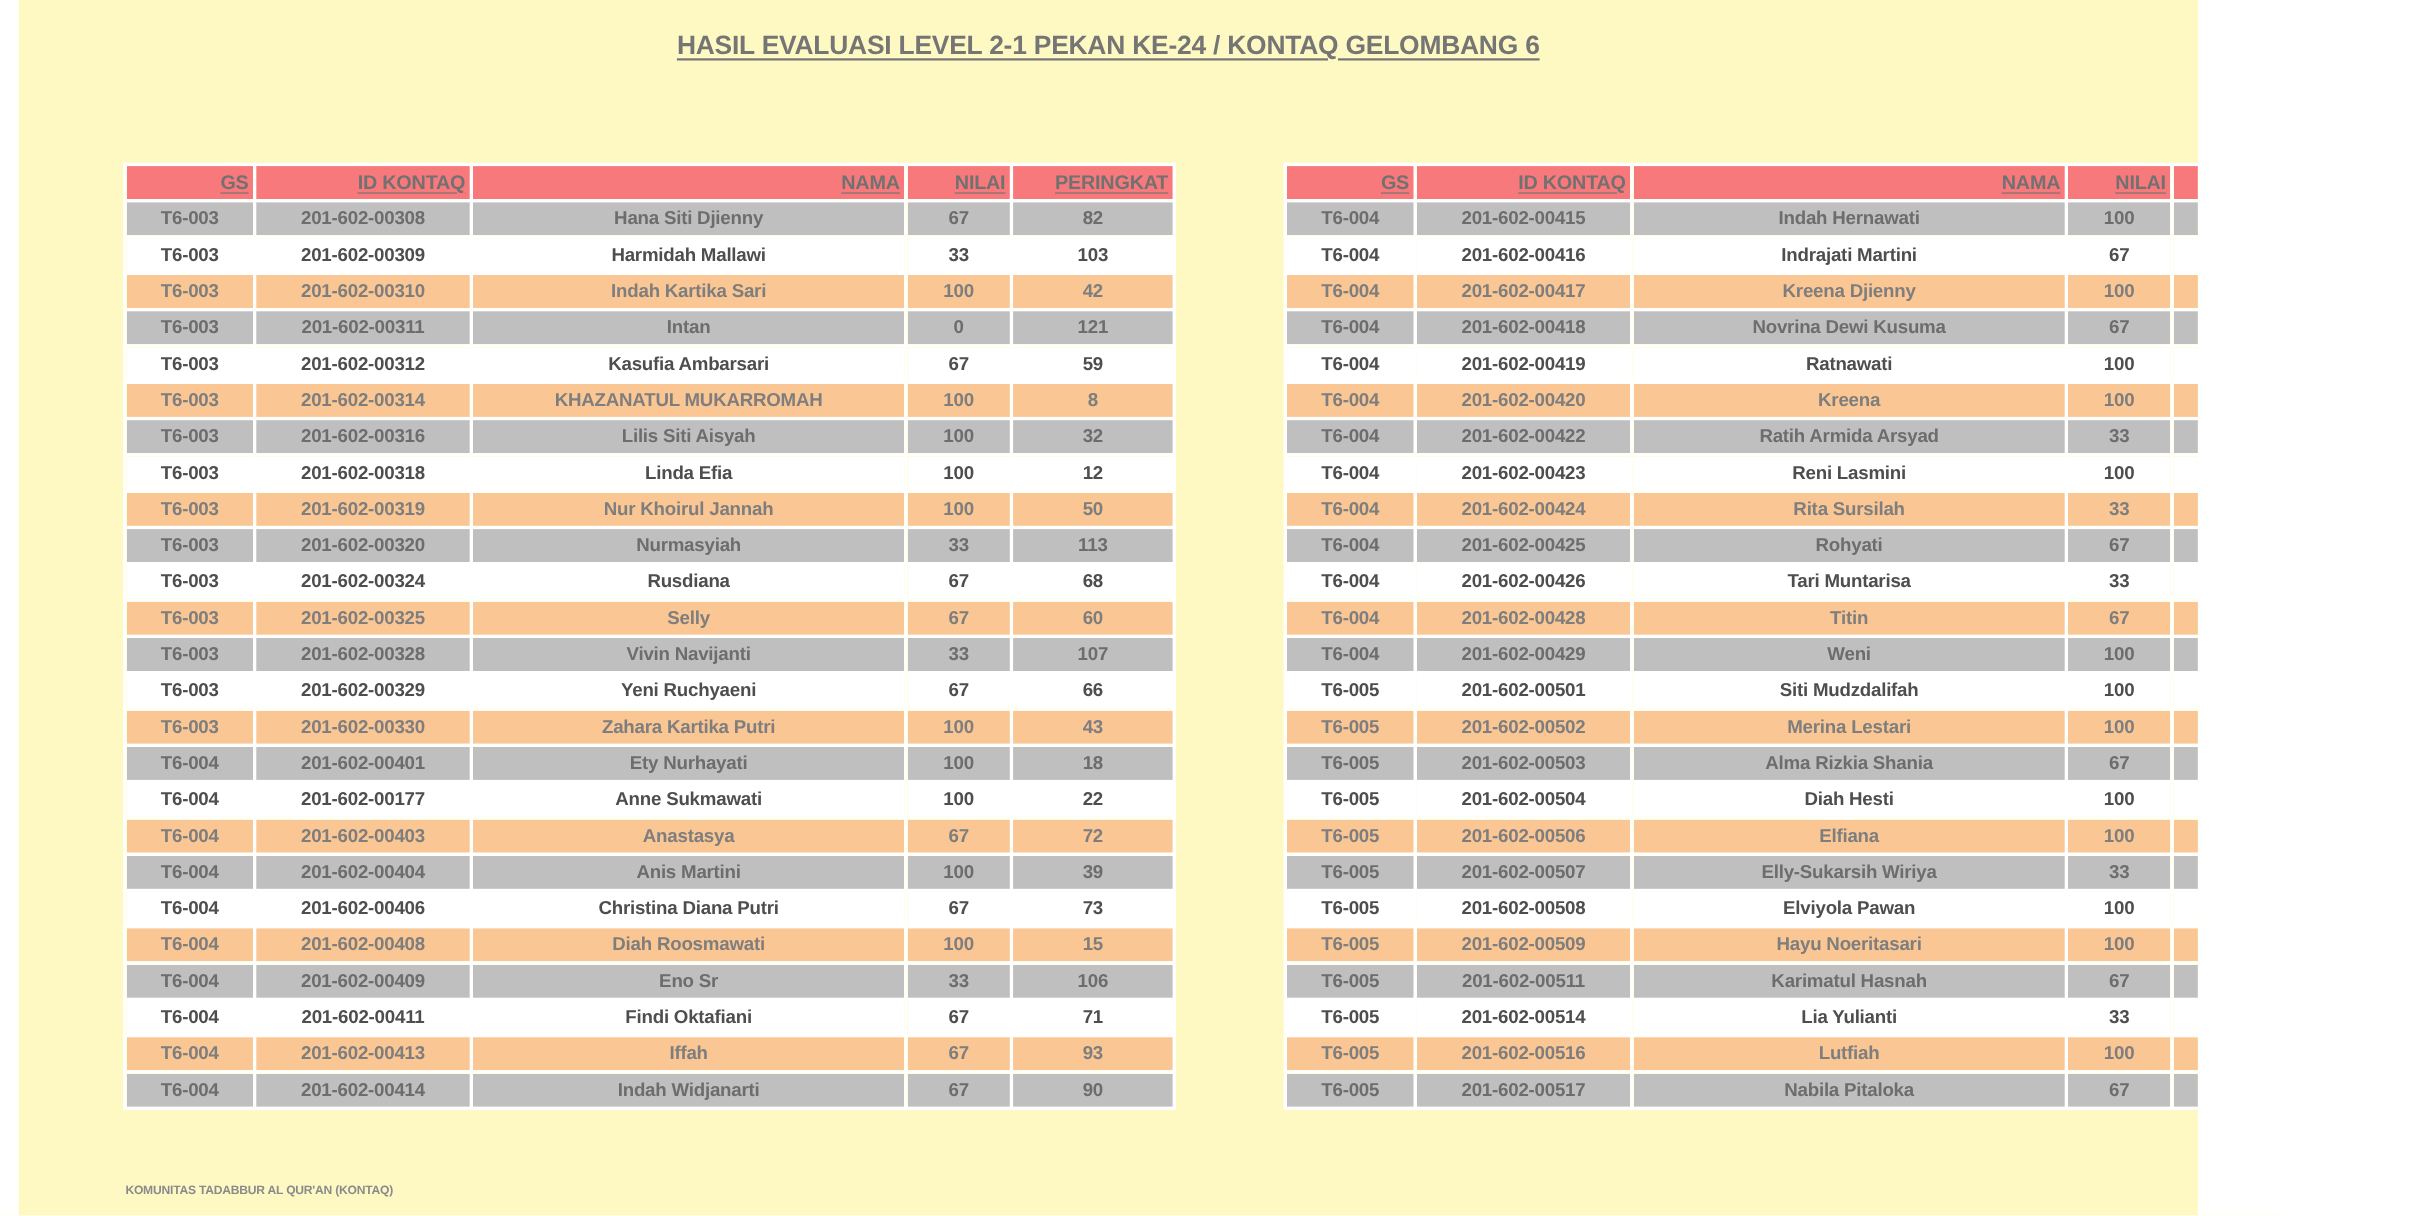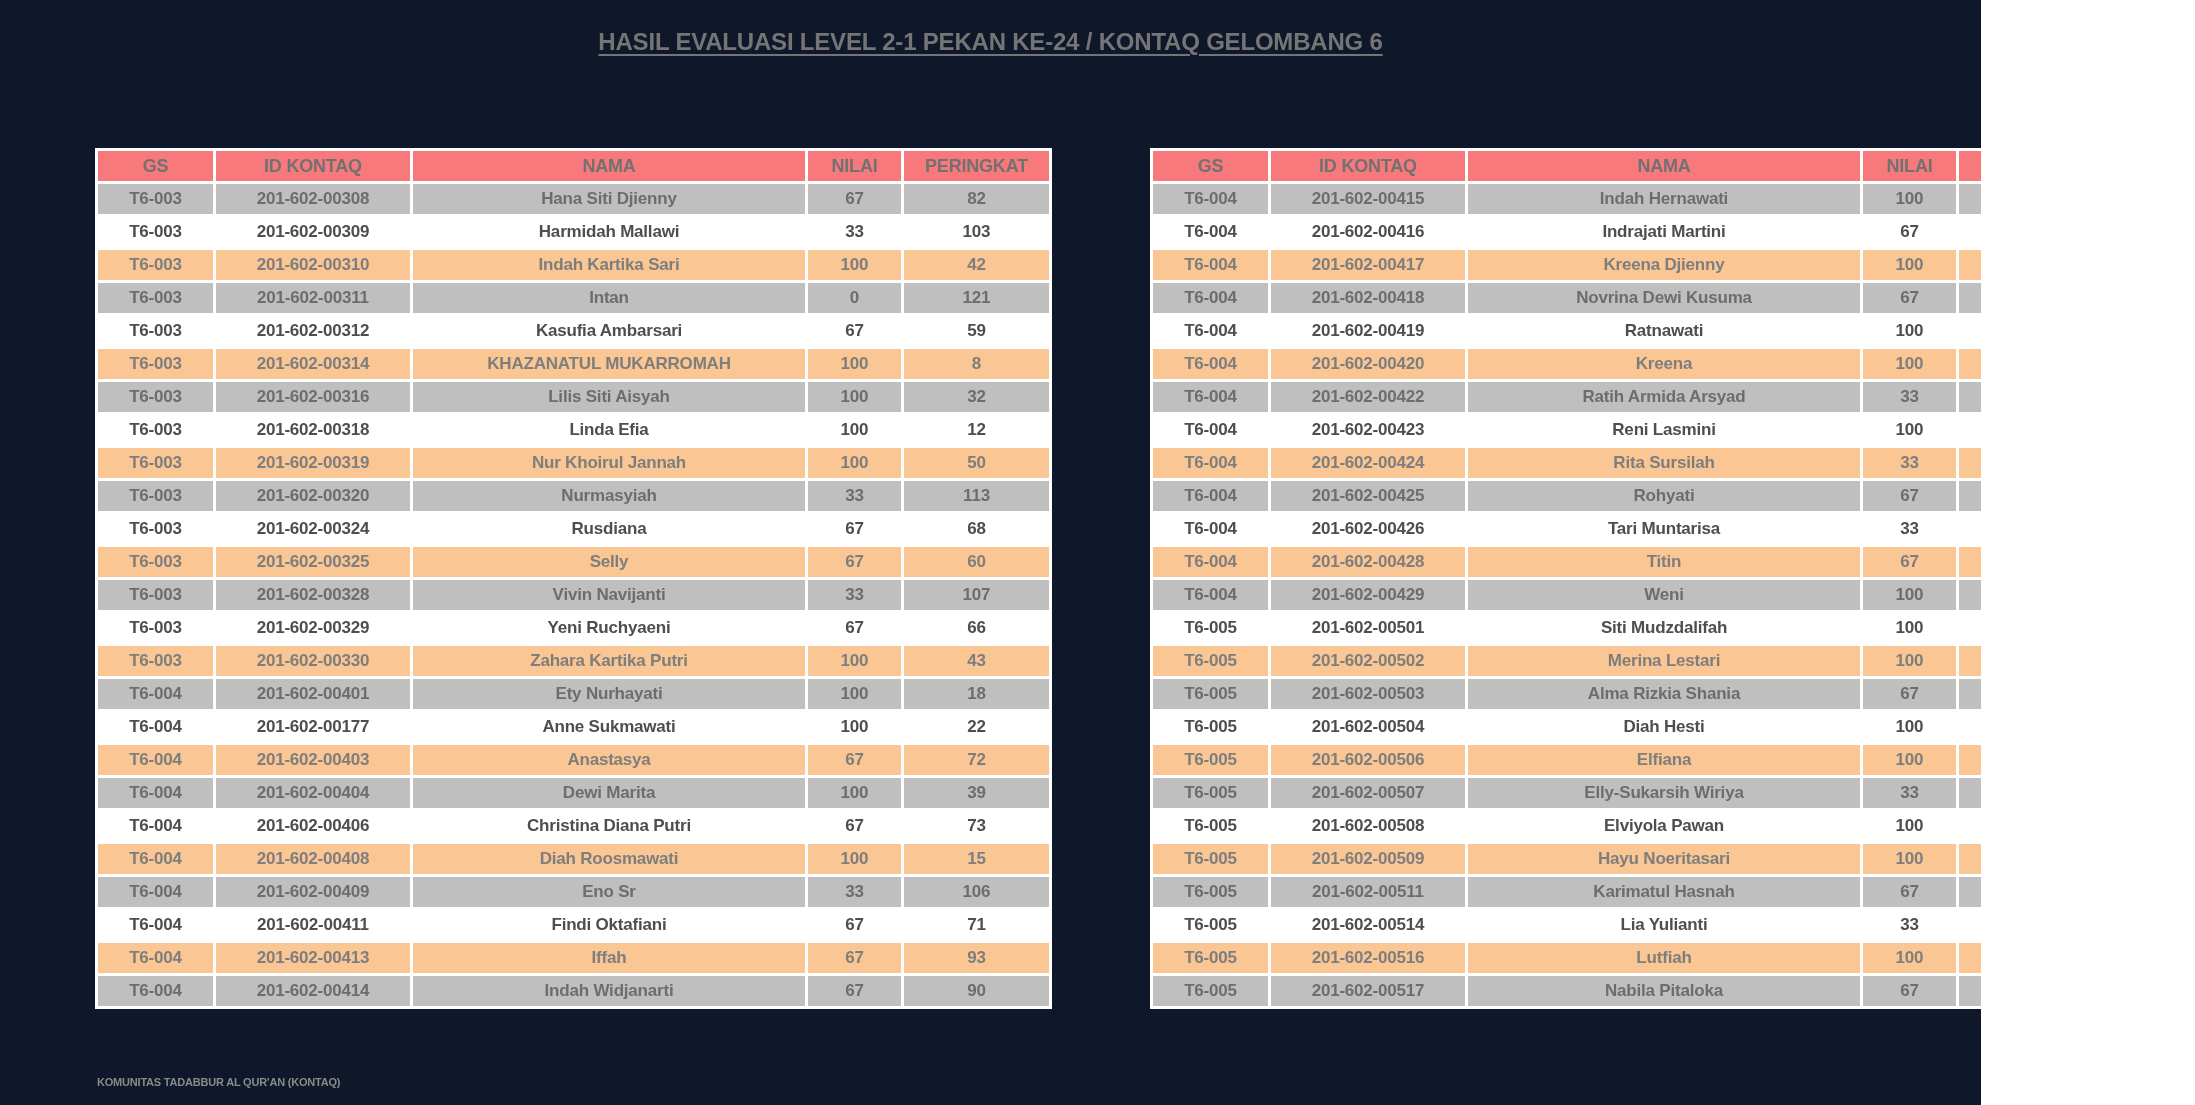--- a/index.html
+++ b/index.html
@@ -1,22 +1,23 @@
 <!DOCTYPE html>
 <html style="--header-bg: #F8797C; --header-text: #717171; --row-gray: #BFBFBF; --row-white: #FFFFFF; --row-orange: #FAC693; --text-on-gray: #6D6D6D; --text-on-white: #4E4E4E; --text-on-orange: #7E7E7E; --title-text: #757575; --footer-text: #8A8A8A;"><head>
 <meta charset="utf-8">
 <style>
   html, body { margin: 0; padding: 0; background: #ffffff; }
   .page {
     position: relative;
     width: 1981px;
     height: 1105px;
-    background: #0f172a;
+    background: #fef9c3;
     font-family: "Liberation Sans", sans-serif;
     overflow: hidden;
+    margin-left: 17px;
   }
   .title {
     position: absolute;
     top: 28px;
     left: 0;
     right: 0;
     margin: 0;
     text-align: center;
     font-size: 24px;
     font-weight: 700;
@@ -38,21 +39,23 @@
     font-weight: 700;
     font-size: 17px;
     letter-spacing: -0.2px;
     white-space: nowrap;
     overflow: hidden;
   }
   th {
     background: var(--header-bg, #F8797C);
     color: var(--header-text, #717171);
     font-size: 18px;
+    text-decoration: underline;
     text-underline-offset: 3px;
+    text-align: right;
   }
   .row-gray   td { background: var(--row-gray, #BFBFBF);  color: var(--text-on-gray, #6D6D6D); }
   .row-white  td { background: var(--row-white, #FFFFFF); color: var(--text-on-white, #4E4E4E); }
   .row-orange td { background: var(--row-orange, #FAC693); color: var(--text-on-orange, #7E7E7E); }
   .footer-left {
     position: absolute;
     left: 97px;
     top: 1076px;
     font-size: 11px;
     font-weight: 700;
@@ -216,21 +219,21 @@
           <tr class="row-orange">
             <td>T6-004</td>
             <td>201-602-00403</td>
             <td>Anastasya</td>
             <td>67</td>
             <td>72</td>
           </tr>
           <tr class="row-gray">
             <td>T6-004</td>
             <td>201-602-00404</td>
-            <td>Dewi Marita</td>
+            <td>Anis Martini</td>
             <td>100</td>
             <td>39</td>
           </tr>
           <tr class="row-white">
             <td>T6-004</td>
             <td>201-602-00406</td>
             <td>Christina Diana Putri</td>
             <td>67</td>
             <td>73</td>
           </tr>

